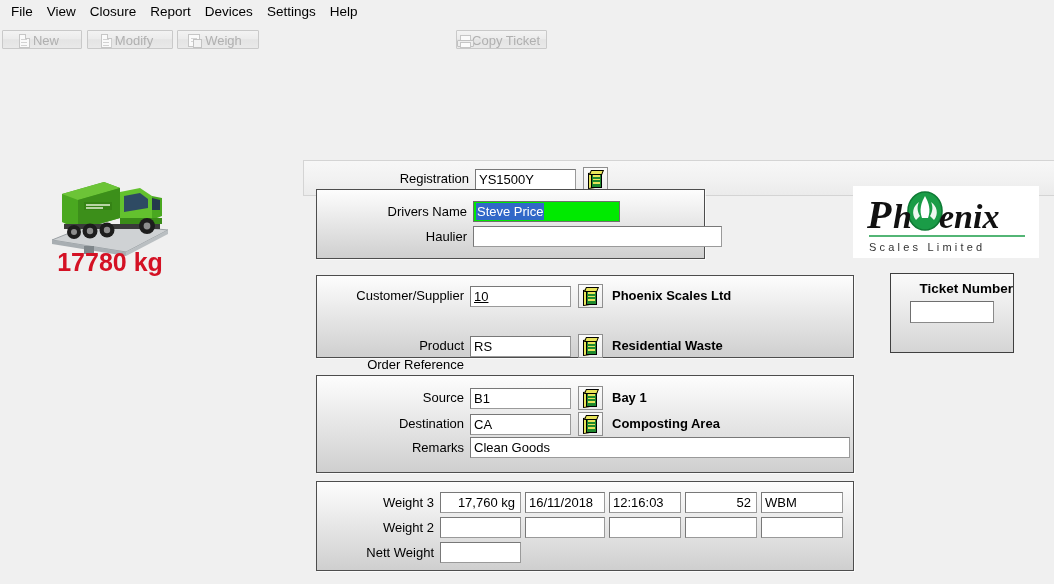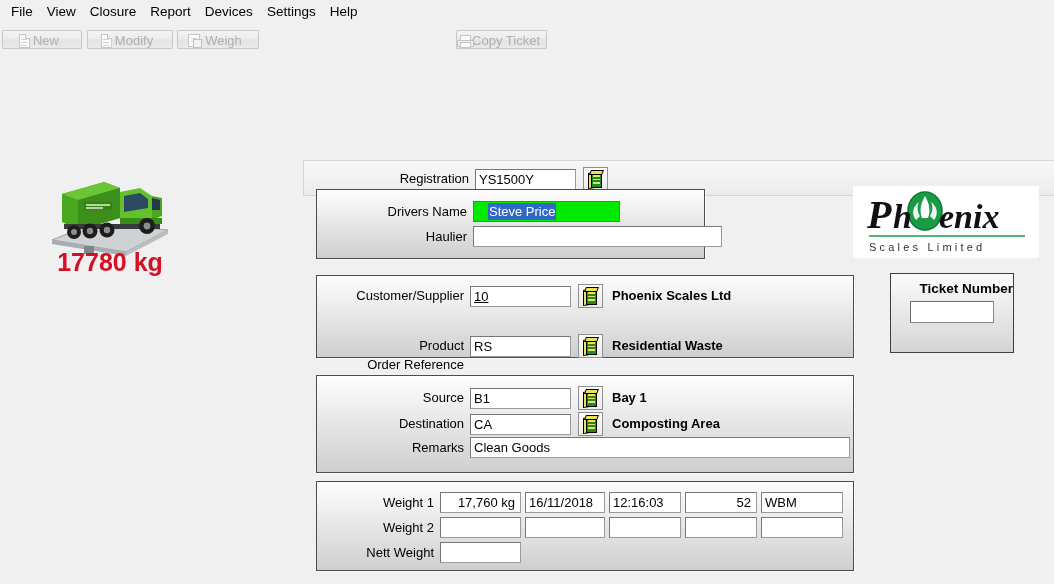--- a/index.html
+++ b/index.html
@@ -166,21 +166,21 @@
     white-space: nowrap;
     overflow: hidden;
   }
   .fld.right { text-align: right; padding-right: 5px; }
 
   
   .fld.focused {
     background: #00ea00;
     border: 1px solid #6e6e6e;
     position: relative;
-    padding-left: 14px;
+    padding-left: 2px;
   }
   .fld.focused .seltext {
     background: #3168c8;
     color: #ffffff;
     padding: 0 1px 0 1px;
     display: inline-block;
     line-height: 17px;
   }
 
   .resolved {
@@ -447,21 +447,21 @@
     </div>
     <div class="row" style="left:7px; top:61px;">
       <div class="lbl" style="width:140px;">Remarks</div>
       <div class="fld" style="width:380px;">Clean Goods</div>
     </div>
   </div>
 
   <div class="panel p-wt">
 
     <div class="row" style="left:7px; top:10px;">
-      <div class="lbl" style="width:110px;">Weight 1</div>
+      <div class="lbl" style="width:110px;">Weight 3</div>
       <div class="fld right" style="width:81px;">17,760 kg</div>
       <div class="fld" style="width:80px; margin-left:4px;">16/11/2018</div>
       <div class="fld" style="width:72px; margin-left:4px;">12:16:03</div>
       <div class="fld right" style="width:72px; margin-left:4px;">52</div>
       <div class="fld" style="width:82px; margin-left:4px;">WBM</div>
     </div>
 
     <div class="row" style="left:7px; top:35px;">
       <div class="lbl" style="width:110px;">Weight 2</div>
       <div class="fld right" style="width:81px;"></div>

